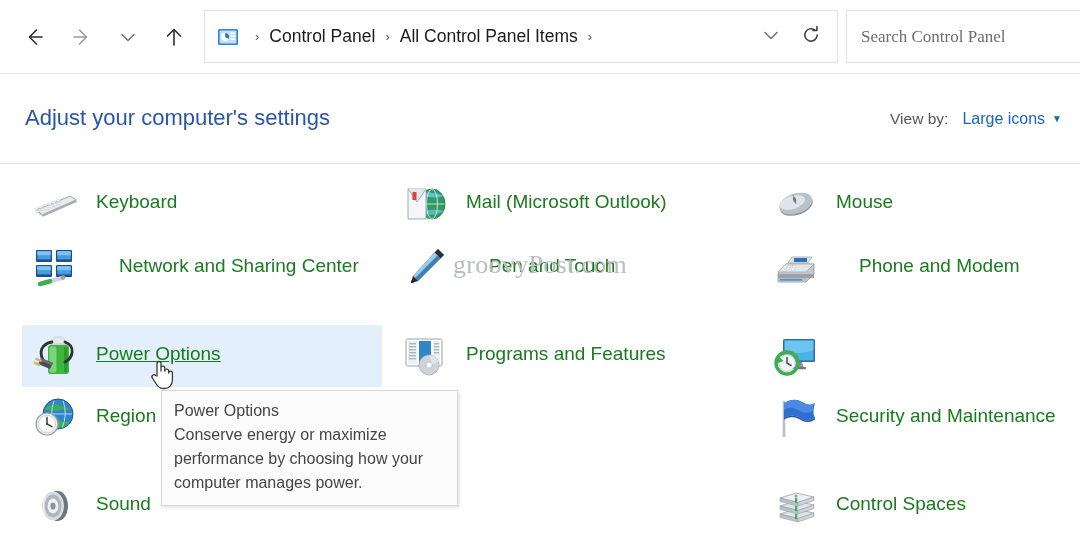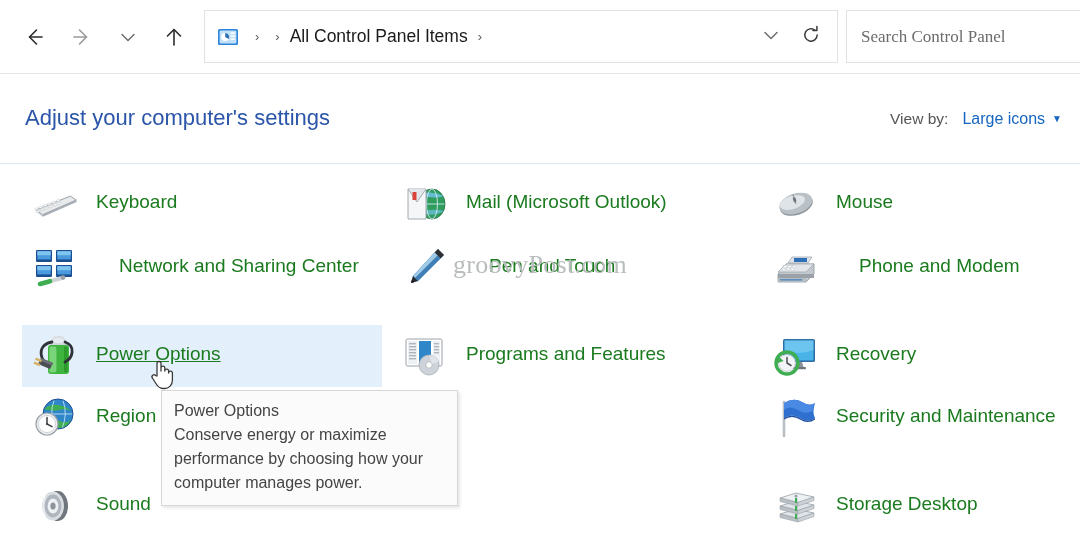--- a/index.html
+++ b/index.html
@@ -264,20 +264,21 @@
         <rect x="2.6" y="4.6" width="16.8" height="12.8" rx="1" fill="#bfe0f7"></rect>
         <circle cx="8.2" cy="11" r="4" fill="#ffffff"></circle>
         <path d="M8.2 11 L8.2 7 A4 4 0 0 1 11.7 12.9 Z" fill="#2a6fb0"></path>
         <rect x="13.6" y="6.4" width="4.6" height="1.5" fill="#ffffff"></rect>
         <rect x="13.6" y="9.4" width="4.6" height="1.5" fill="#ffffff"></rect>
         <rect x="13.6" y="12.4" width="4.6" height="1.5" fill="#ffffff"></rect>
       </svg>
     </span>
 
     <span class="crumb-sep">›</span>
+    <span class="crumb">Control Panel</span>
     <span class="crumb-sep">›</span>
     <span class="crumb">All Control Panel Items</span>
     <span class="crumb-sep">›</span>
 
     <span id="crumb-spacer"></span>
 
     <span id="crumb-chevron">
       <span>
         <svg width="22" height="22" viewBox="0 0 22 22">
           <path d="M5 8.5 L11 14.5 L17 8.5" fill="none" stroke="#6e6e6e" stroke-width="1.5" stroke-linecap="round" stroke-linejoin="round"></path>
@@ -482,21 +483,20 @@
         <rect x="12.6" y="8.6" width="28.8" height="19.8" fill="#49b3e8"></rect>
         <path d="M12.6 8.6 H41.4 V18 Q27 24 12.6 18 Z" fill="#7fd0f2" opacity="0.65"></path>
         <path d="M24 30 L30 30 L31.5 35 L22.5 35 Z" fill="#8b9299"></path>
         <rect x="20" y="35" width="14" height="2.2" rx="1" fill="#6f767d"></rect>
         <circle cx="15" cy="31" r="11" fill="none" stroke="#3fae52" stroke-width="3.4"></circle>
         <circle cx="15" cy="31" r="8.4" fill="#f2f4f6" stroke="#b9bfc5" stroke-width="0.8"></circle>
         <path d="M15 25.5 L15 31 L19 33.5" fill="none" stroke="#4a4f55" stroke-width="1.5" stroke-linecap="round"></path>
         <path d="M6 24 L4.5 31.6 L11.6 29" fill="#3fae52"></path>
       </svg>
       </span>
-      <span class="item-label">Recovery</span>
     </div>
     <div class="item col-1 row-4">
       <span class="item-icon">
         <svg width="48" height="48" viewBox="0 0 48 48">
         <circle cx="26" cy="20" r="15" fill="#2f86c9"></circle>
         <path d="M12 15 Q18 10 26 11 Q34 12 39 17 Q33 14 27 16 Q20 18 12 15 Z" fill="#3fae52"></path>
         <path d="M14 27 Q21 24 28 27 Q34 30 39 26 Q36 33 28 34 Q19 34 14 27 Z" fill="#3fae52"></path>
         <path d="M22 6.5 Q17 20 23 34.5" fill="none" stroke="#bfe2f5" stroke-width="0.9"></path>
         <path d="M31 6.5 Q36 20 30 34.5" fill="none" stroke="#bfe2f5" stroke-width="0.9"></path>
         <path d="M11.5 20 H40.5" stroke="#bfe2f5" stroke-width="0.9" fill="none"></path>
@@ -570,21 +570,21 @@
         </g>
         <g>
           <path d="M8 16 L24 11 L42 15 L26 20.5 Z" fill="#eef1f4" stroke="#9aa1a8" stroke-width="0.8"></path>
           <path d="M8 16 L26 20.5 L26 24 L8 19.5 Z" fill="#b9c0c6" stroke="#9aa1a8" stroke-width="0.6"></path>
           <path d="M26 20.5 L42 15 L42 18.5 L26 24 Z" fill="#cdd3d9" stroke="#9aa1a8" stroke-width="0.6"></path>
           <rect x="23" y="16" width="2.2" height="5" fill="#3fae52"></rect>
           <circle cx="24" cy="14" r="1.6" fill="#9aa1a8"></circle>
         </g>
       </svg>
       </span>
-      <span class="item-label">Storage Desktop</span>
+      <span class="item-label">Control Spaces</span>
     </div>
   </div>
 
 <div id="watermark">groovyPost.com</div>
 
 <div id="tooltip">
   <div id="tooltip-title">Power Options</div>
   <div id="tooltip-body">Conserve energy or maximize performance by choosing how your computer manages power.</div>
 </div>
 

